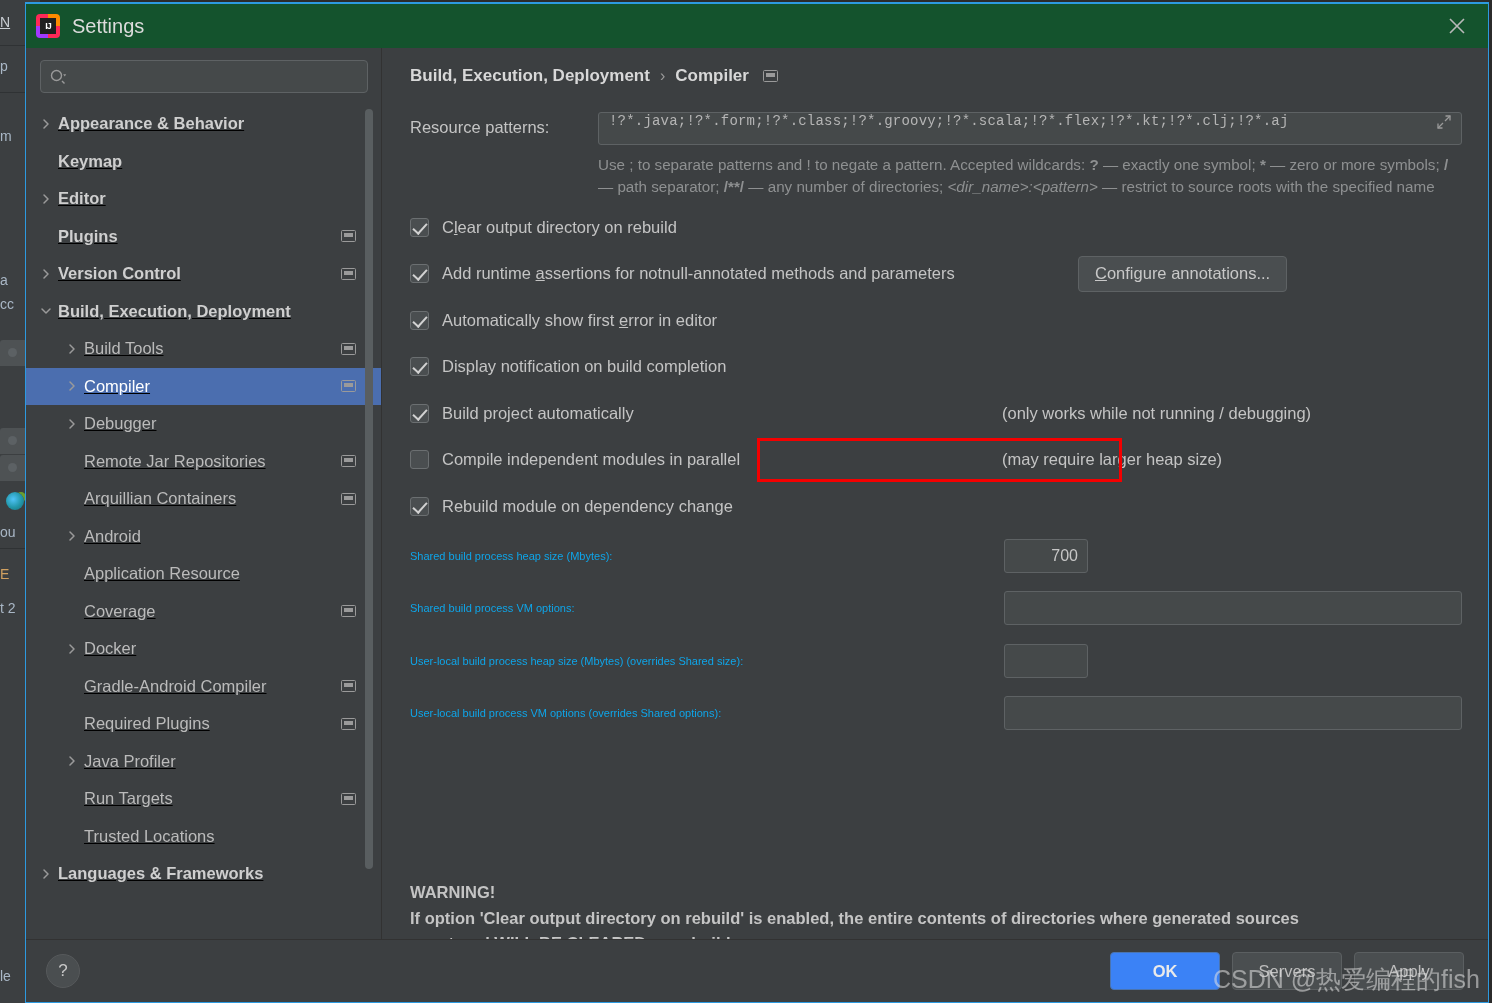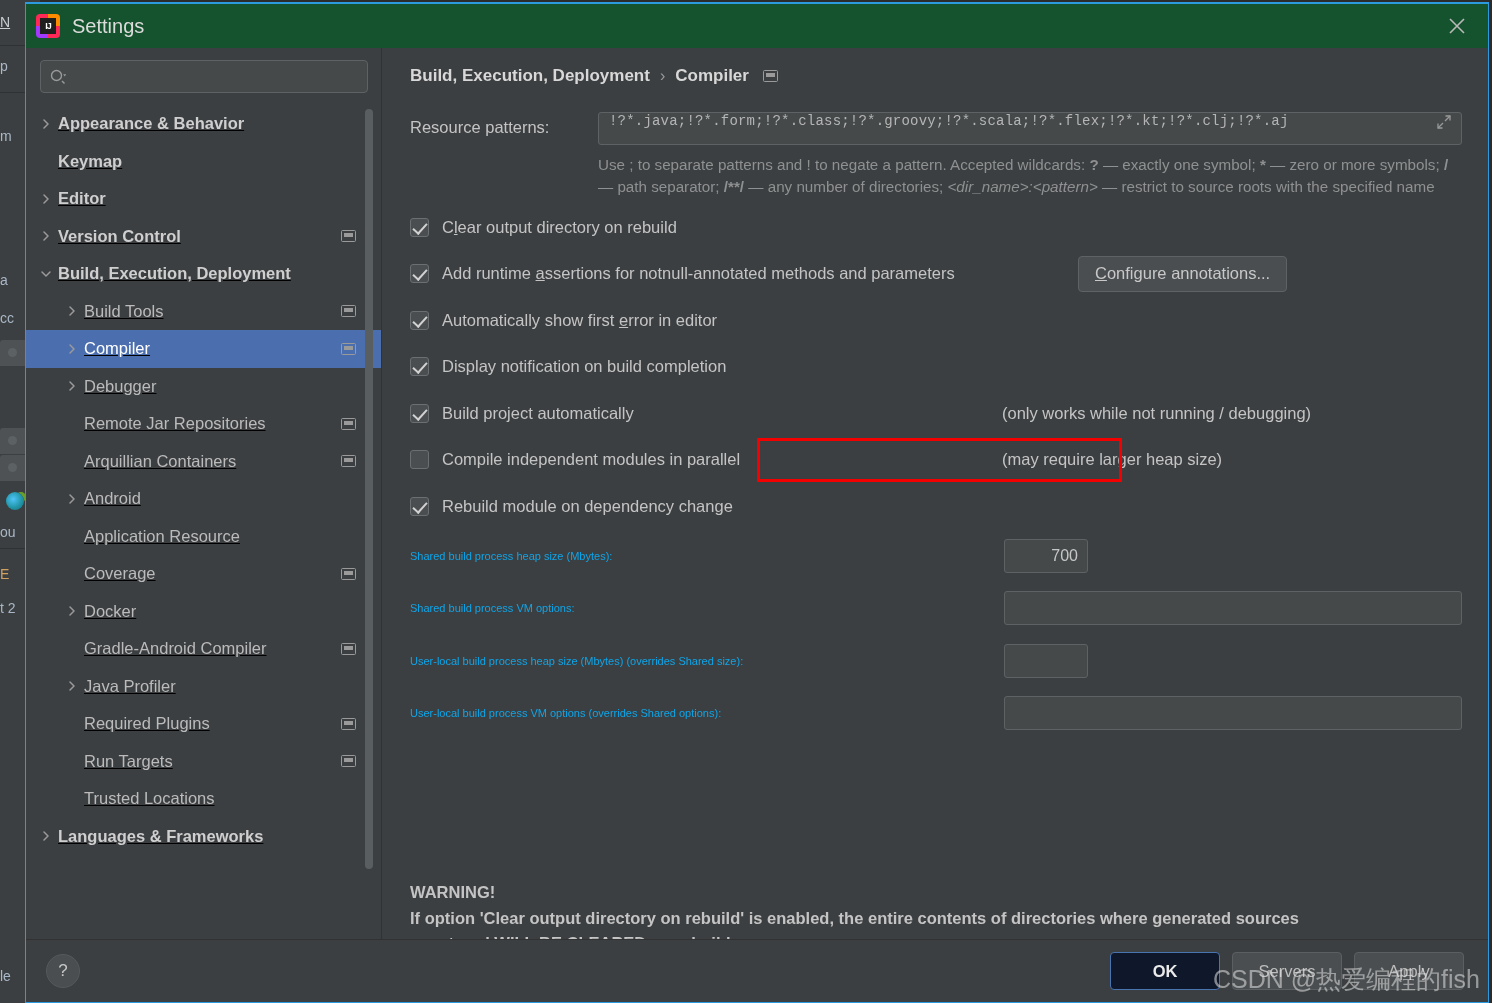--- a/index.html
+++ b/index.html
@@ -225,42 +225,42 @@
     color:#c7c7c7; font-size:17px; display:flex; align-items:center; justify-content:center;
     cursor:pointer; font-family:"Liberation Sans", sans-serif;
   }
   #footer-btns { margin-left:auto; display:flex; gap:12px; }
   .btn {
     min-width:110px; height:38px; padding:0 18px;
     border-radius:4px; font-size:16.5px;
     font-family:"Liberation Sans", sans-serif;
     display:flex; align-items:center; justify-content:center; cursor:pointer;
   }
-  .btn.primary { background:#0f172a; border:1px solid #4a74b0; color:#eaeaea; font-weight:bold; }
+  .btn.primary { background:#3b82f6; border:1px solid #4a74b0; color:#eaeaea; font-weight:bold; }
   .btn.ghost { background:#4a4e50; border:1px solid #5b5f61; color:#bdbdbd; }
 
   
   #watermark {
     position:absolute; right:8px; bottom:6px;
     color:rgba(225,225,225,0.55); font-size:25px;
     font-family:"Liberation Sans", sans-serif;
     pointer-events:none; white-space:nowrap;
   }
 </style>
 </head>
 <body>
 
 <div id="backdrop">
   <div class="bd-row bd-menu">N</div>
   <div class="bd-sep" style="top:45px;"></div>
   <div class="bd-row" style="top:58px;">p</div>
   <div class="bd-sep" style="top:92px;"></div>
   <div class="bd-row" style="top:128px;">m</div>
   <div class="bd-row" style="top:272px;">a</div>
-  <div class="bd-row" style="top:310px;">cc</div>
+  <div class="bd-row" style="top:296px;">cc</div>
   <div class="bd-tab" style="top:340px;"></div>
   <div class="bd-dot" style="left:8px; top:348px;"></div>
   <div class="bd-tab" style="top:428px;"></div>
   <div class="bd-dot" style="left:8px; top:436px;"></div>
   <div class="bd-tab" style="top:455px;"></div>
   <div class="bd-dot" style="left:8px; top:463px;"></div>
   <div class="bd-icon-green" style="left:6px; top:492px;"></div>
   <div class="bd-row" style="top:524px;">ou</div>
   <div class="bd-sep" style="top:548px;"></div>
   <div class="bd-row" style="top:566px; color:#d0a060;">E</div>
@@ -317,20 +317,29 @@
           </div>
           <div class="tree-item lvl0">
             <span class="arrow">
               <svg viewBox="0 0 12 12">
                 <path d="M4 2 L8 6 L4 10" stroke="#9a9a9a" stroke-width="1.5" fill="none" stroke-linecap="round" stroke-linejoin="round"></path>
               </svg>
             </span>
             <span>Editor</span>
           </div>
           <div class="tree-item lvl0">
+            <span>Plugins</span>
+            <span class="monitor-icon">
+              <svg viewBox="0 0 15 12">
+                <rect x="0.5" y="0.5" width="14" height="11" rx="1" stroke="#9a9a9a" stroke-width="1" fill="none"></rect>
+                <rect x="3" y="3" width="9" height="4" fill="#9a9a9a"></rect>
+              </svg>
+            </span>
+          </div>
+          <div class="tree-item lvl0">
             <span class="arrow">
               <svg viewBox="0 0 12 12">
                 <path d="M4 2 L8 6 L4 10" stroke="#9a9a9a" stroke-width="1.5" fill="none" stroke-linecap="round" stroke-linejoin="round"></path>
               </svg>
             </span>
             <span>Version Control</span>
             <span class="monitor-icon">
               <svg viewBox="0 0 15 12">
                 <rect x="0.5" y="0.5" width="14" height="11" rx="1" stroke="#9a9a9a" stroke-width="1" fill="none"></rect>
                 <rect x="3" y="3" width="9" height="4" fill="#9a9a9a"></rect>
@@ -430,35 +439,35 @@
           <div class="tree-item lvl1">
             <span>Gradle-Android Compiler</span>
             <span class="monitor-icon">
               <svg viewBox="0 0 15 12">
                 <rect x="0.5" y="0.5" width="14" height="11" rx="1" stroke="#9a9a9a" stroke-width="1" fill="none"></rect>
                 <rect x="3" y="3" width="9" height="4" fill="#9a9a9a"></rect>
               </svg>
             </span>
           </div>
           <div class="tree-item lvl1">
+            <span>Required Plugins</span>
+            <span class="monitor-icon">
+              <svg viewBox="0 0 15 12">
+                <rect x="0.5" y="0.5" width="14" height="11" rx="1" stroke="#9a9a9a" stroke-width="1" fill="none"></rect>
+                <rect x="3" y="3" width="9" height="4" fill="#9a9a9a"></rect>
+              </svg>
+            </span>
+          </div>
+          <div class="tree-item lvl1">
             <span class="arrow">
               <svg viewBox="0 0 12 12">
                 <path d="M4 2 L8 6 L4 10" stroke="#9a9a9a" stroke-width="1.5" fill="none" stroke-linecap="round" stroke-linejoin="round"></path>
               </svg>
             </span>
             <span>Java Profiler</span>
-          </div>
-          <div class="tree-item lvl1">
-            <span>Required Plugins</span>
-            <span class="monitor-icon">
-              <svg viewBox="0 0 15 12">
-                <rect x="0.5" y="0.5" width="14" height="11" rx="1" stroke="#9a9a9a" stroke-width="1" fill="none"></rect>
-                <rect x="3" y="3" width="9" height="4" fill="#9a9a9a"></rect>
-              </svg>
-            </span>
           </div>
           <div class="tree-item lvl1">
             <span>Run Targets</span>
             <span class="monitor-icon">
               <svg viewBox="0 0 15 12">
                 <rect x="0.5" y="0.5" width="14" height="11" rx="1" stroke="#9a9a9a" stroke-width="1" fill="none"></rect>
                 <rect x="3" y="3" width="9" height="4" fill="#9a9a9a"></rect>
               </svg>
             </span>
           </div>

